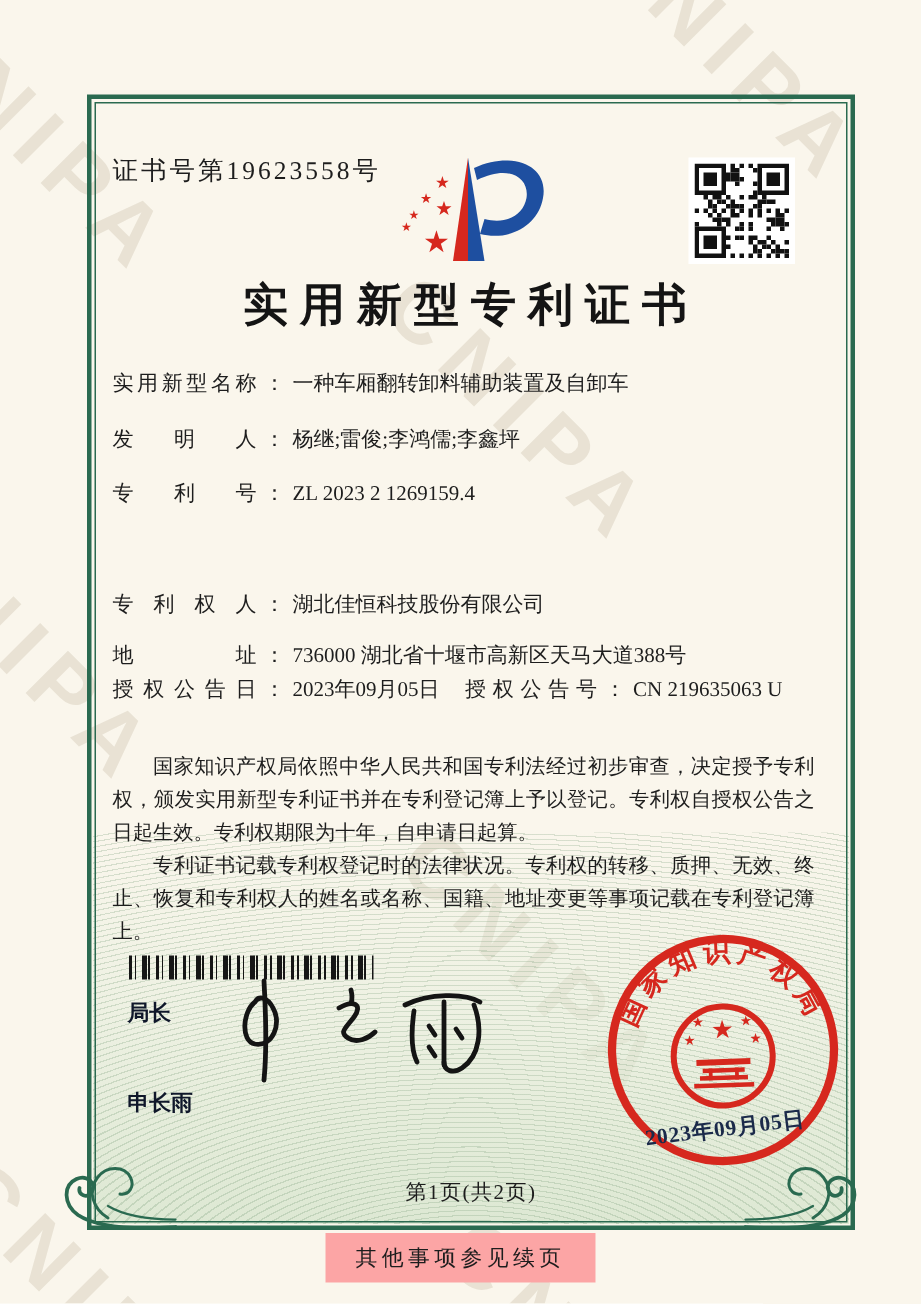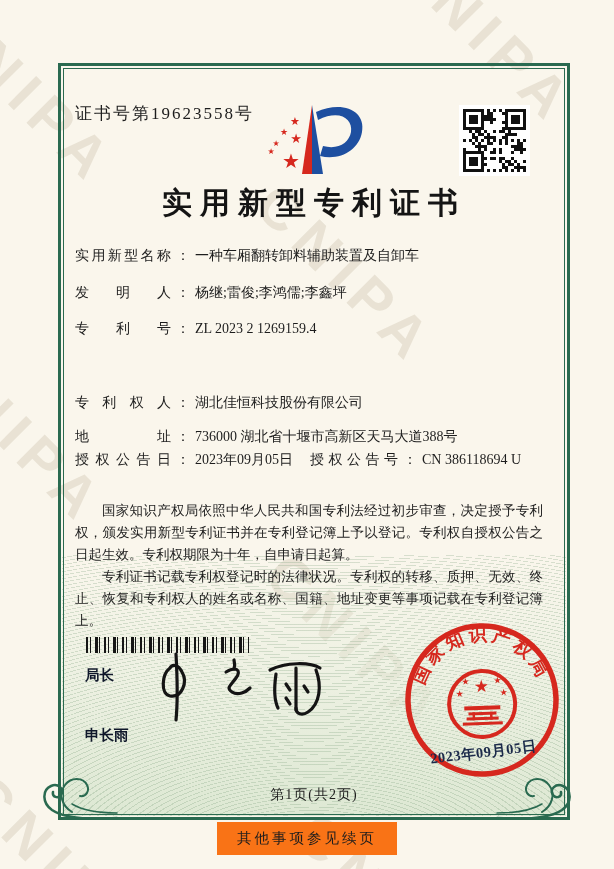--- a/index.html
+++ b/index.html
@@ -38,21 +38,21 @@
   .signer{font-family:"Liberation Sans","DejaVu Sans",sans-serif;font-size:14.5px;font-weight:600;color:#0f172a;}
   .signer-title{left:85px;top:666px;}
   .signer-name{left:85px;top:726px;}
   .sig{left:148px;top:648px;width:200px;height:85px;}
   .seal{left:402px;top:620px;width:160px;height:160px;transform:rotate(-2deg);z-index:4;}
   .pageno{left:58px;top:786px;width:512px;text-align:center;font-size:14px;letter-spacing:1px;z-index:3;}
   .flourish{width:80px;height:56px;z-index:4;}
   .flourish-left{left:38px;top:766px;}
   .flourish-right{left:496px;top:766px;transform:scaleX(-1);}
   .cont-note{left:0;top:822px;width:614px;text-align:center;z-index:3;}
-  .cont-note span{display:inline-block;background:#f97316;padding:7px 20px;font-size:14.5px;letter-spacing:3px;}
+  .cont-note span{display:inline-block;background:#fca5a5;padding:7px 20px;font-size:14.5px;letter-spacing:3px;}
 </style>
 </head>
 <body>
 
 <div class="page">
 
   <span class="wm" style="left:-30px;top:-10px">CNIPA</span>
   <span class="wm" style="left:430px;top:-70px">CNIPA</span>
   <span class="wm" style="left:290px;top:170px">CNIPA</span>
   <span class="wm" style="left:-40px;top:330px">CNIPA</span>
@@ -220,21 +220,21 @@
   </div>
   <div class="abs frow" style="top:394px">
     <span class="flabel">专利权人</span><span class="colon">：</span><span>湖北佳恒科技股份有限公司</span>
   </div>
   <div class="abs frow" style="top:428px">
     <span class="flabel">地址</span><span class="colon">：</span><span>736000 湖北省十堰市高新区天马大道388号</span>
   </div>
   <div class="abs frow" style="top:451px">
     <span class="flabel">授权公告日</span><span class="colon">：</span><span>2023年09月05日</span>
     <span class="pair2">
-      <span class="flabel2">授权公告号</span><span class="colon">：</span><span>CN 386118694 U</span>
+      <span class="flabel2">授权公告号</span><span class="colon">：</span><span>CN 219635063 U</span>
     </span>
   </div>
 
   <div class="abs legal">
     <p>国家知识产权局依照中华人民共和国专利法经过初步审查，决定授予专利权，颁发实用新型专利证书并在专利登记簿上予以登记。专利权自授权公告之日起生效。专利权期限为十年，自申请日起算。</p>
     <p>专利证书记载专利权登记时的法律状况。专利权的转移、质押、无效、终止、恢复和专利权人的姓名或名称、国籍、地址变更等事项记载在专利登记簿上。</p>
   </div>
 
   <div class="abs barcode"></div>
 

